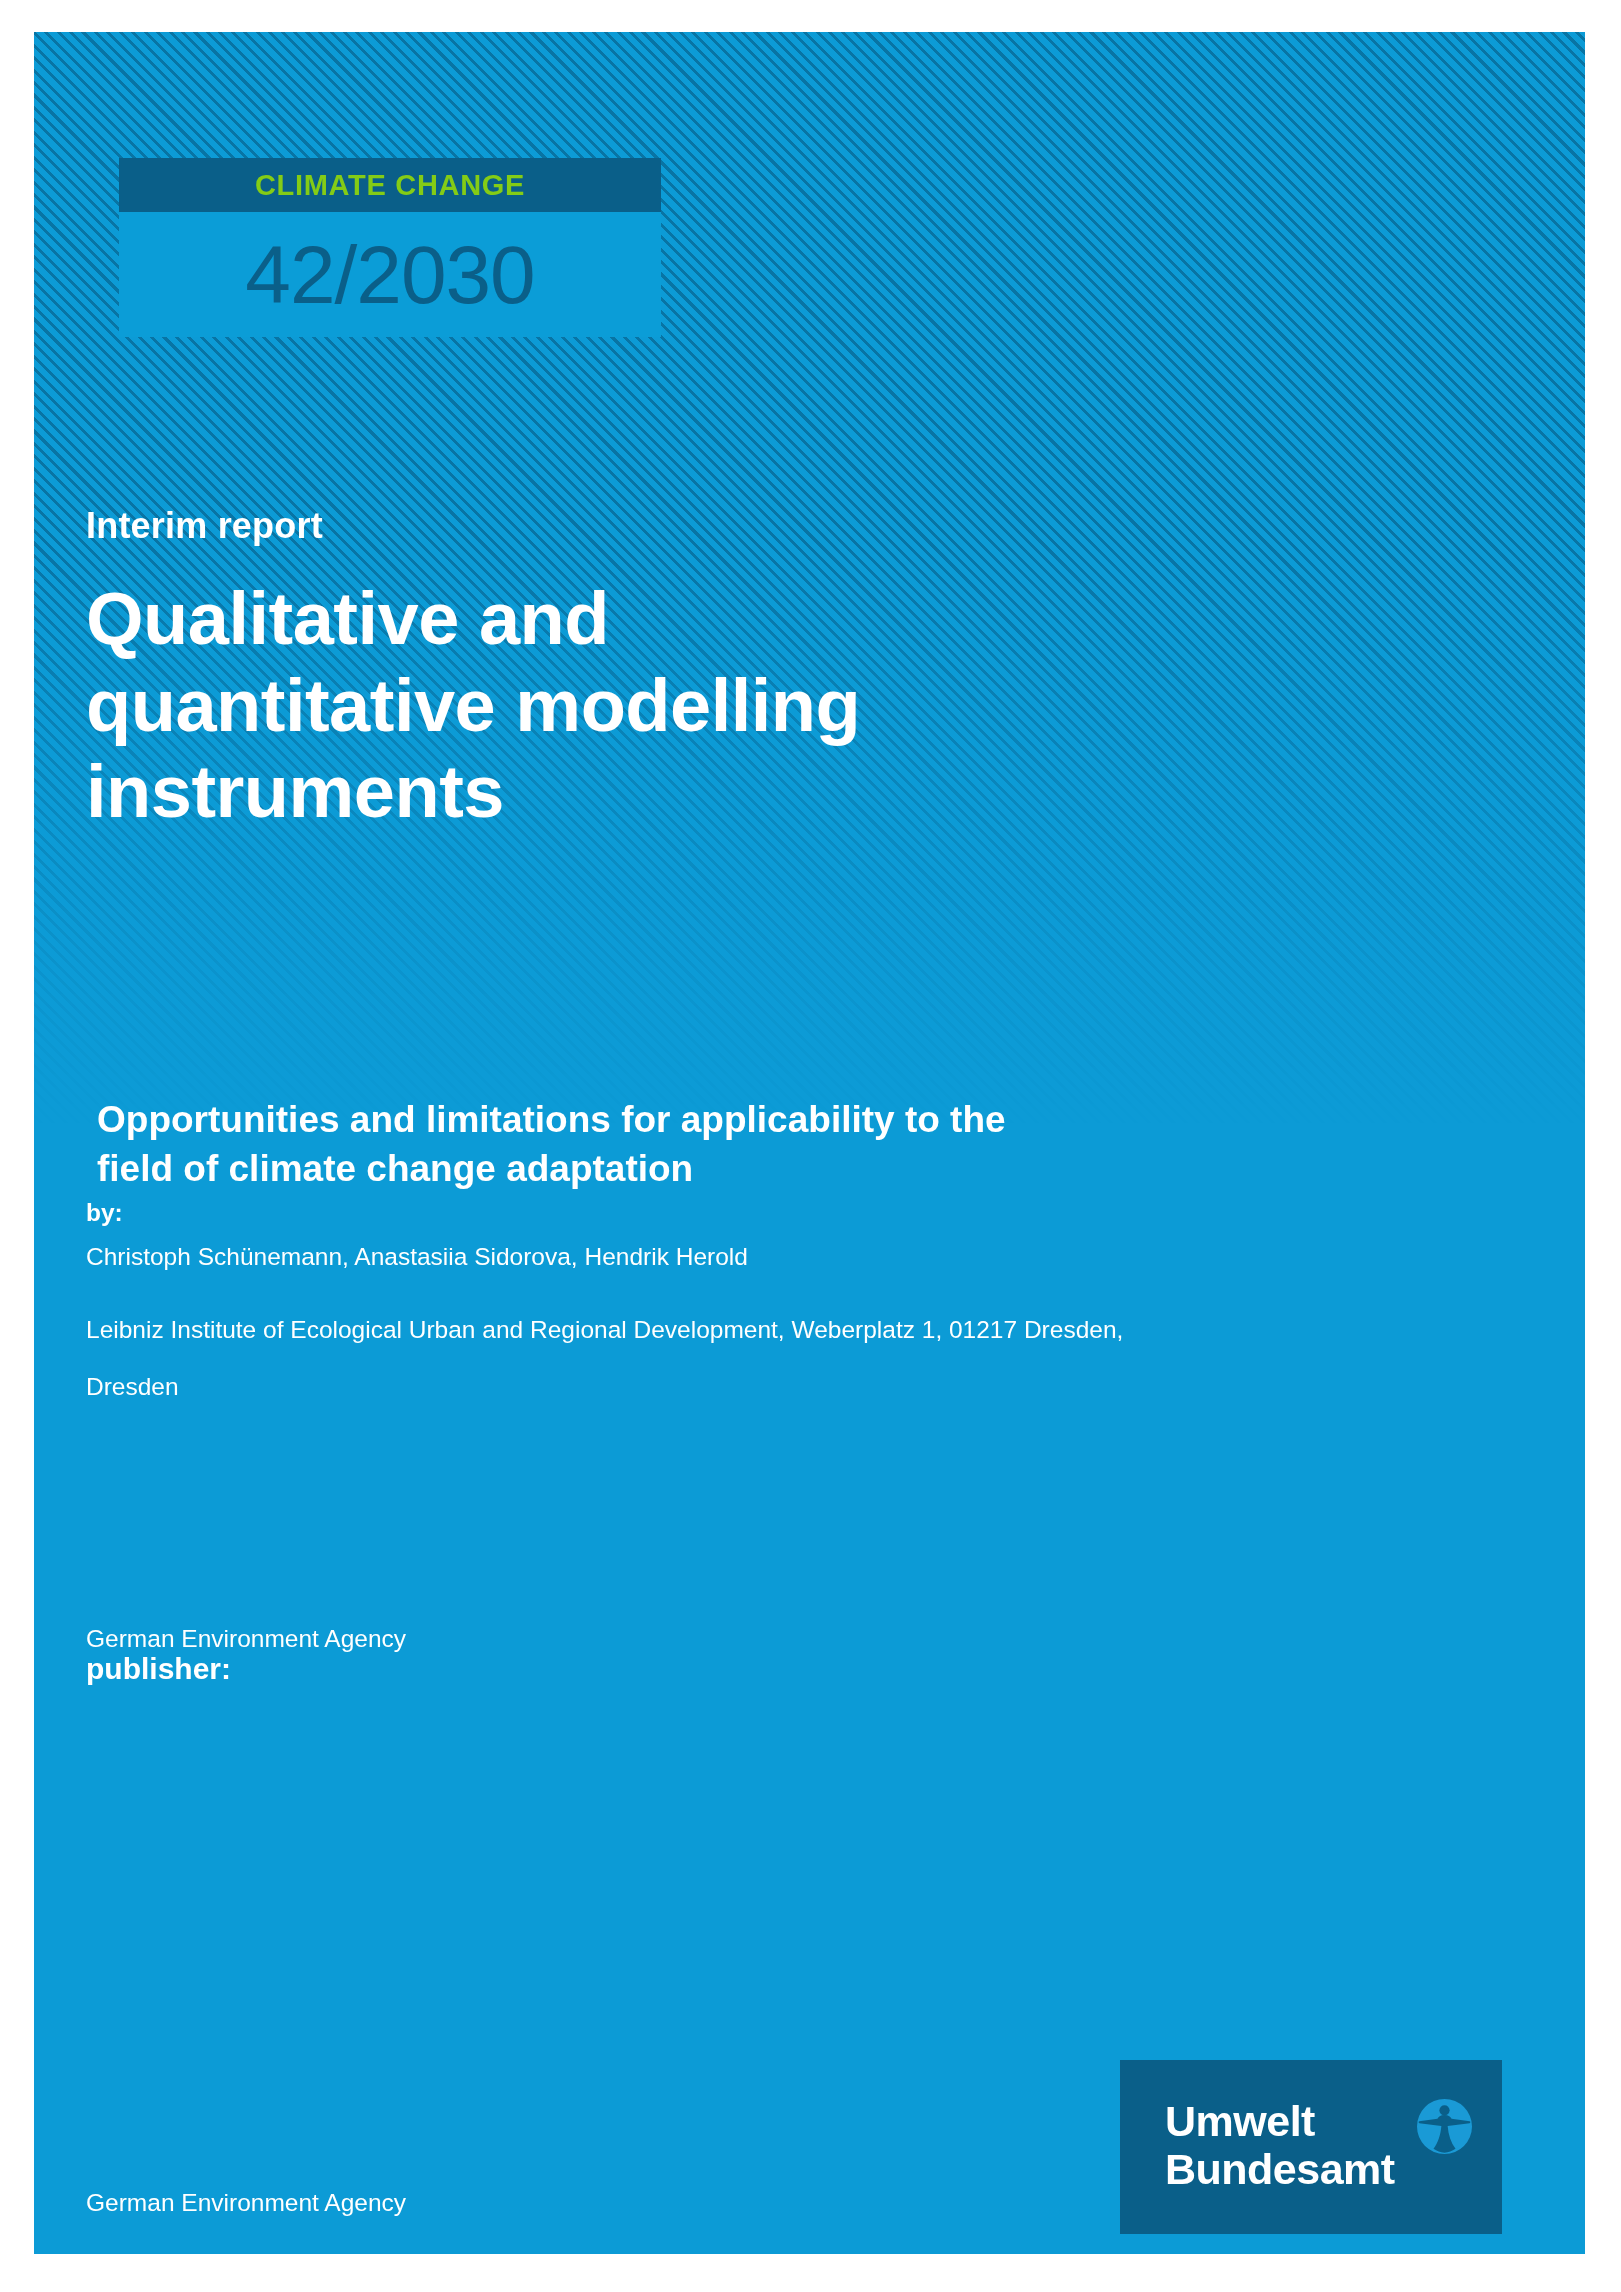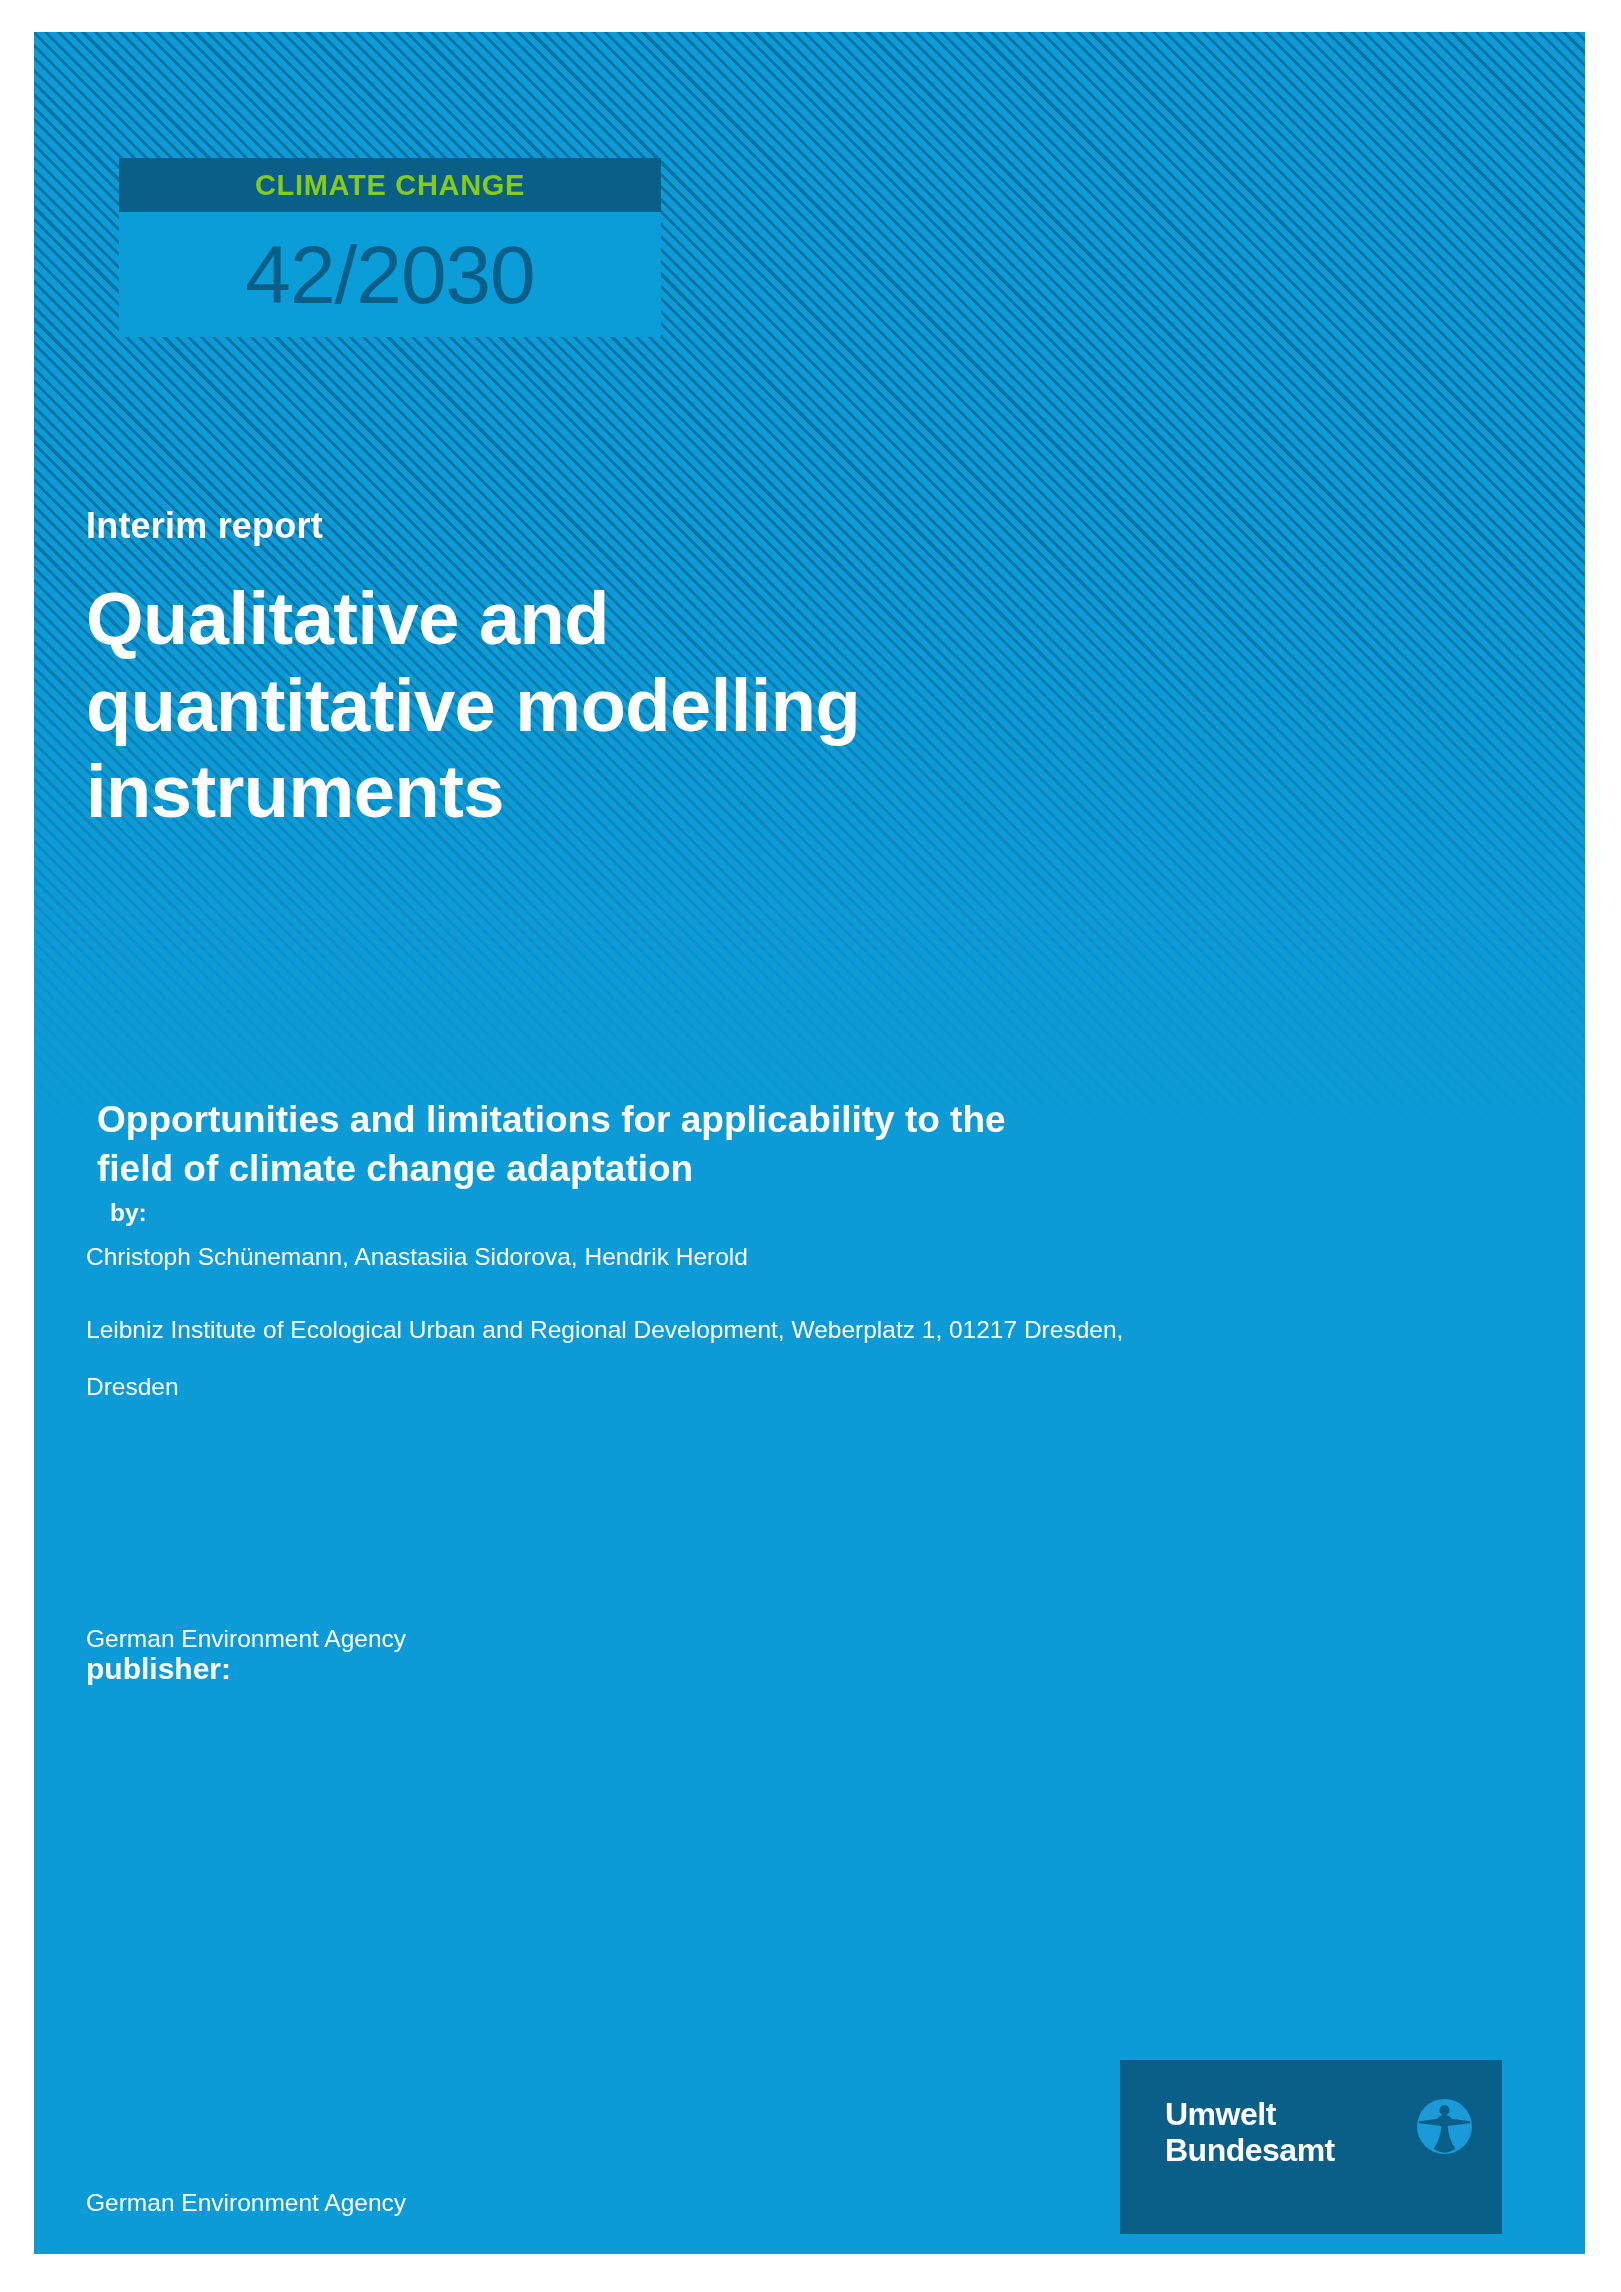--- a/index.html
+++ b/index.html
@@ -138,21 +138,20 @@
     line-height: 1.32;
   }
   .subtitle .line { display: block; margin-left: 11px; }
 
   .byline-label {
     position: absolute;
     top: 1167px;
     left: 0;
     font-size: 24.5px;
     font-weight: bold;
-    margin-left: 24px;
   }
   .authors {
     position: absolute;
     top: 1211px;
     left: 0;
     font-size: 24.5px;
     font-weight: normal;
   }
   .affiliation {
     position: absolute;
@@ -199,21 +198,21 @@
   }
   .logo-inner {
     position: absolute;
     left: 45px;
     top: 37px;
     width: 304px;
     height: 108px;
   }
   .logo-word {
     color: #ffffff;
-    font-size: 32px;
+    font-size: 43px;
     font-weight: bold;
     line-height: 1.12;
     letter-spacing: -0.5px;
   }
   .logo-emblem {
     position: absolute;
     right: -2.9px;
     top: 2px;
     width: 55px;
     height: 55px;

